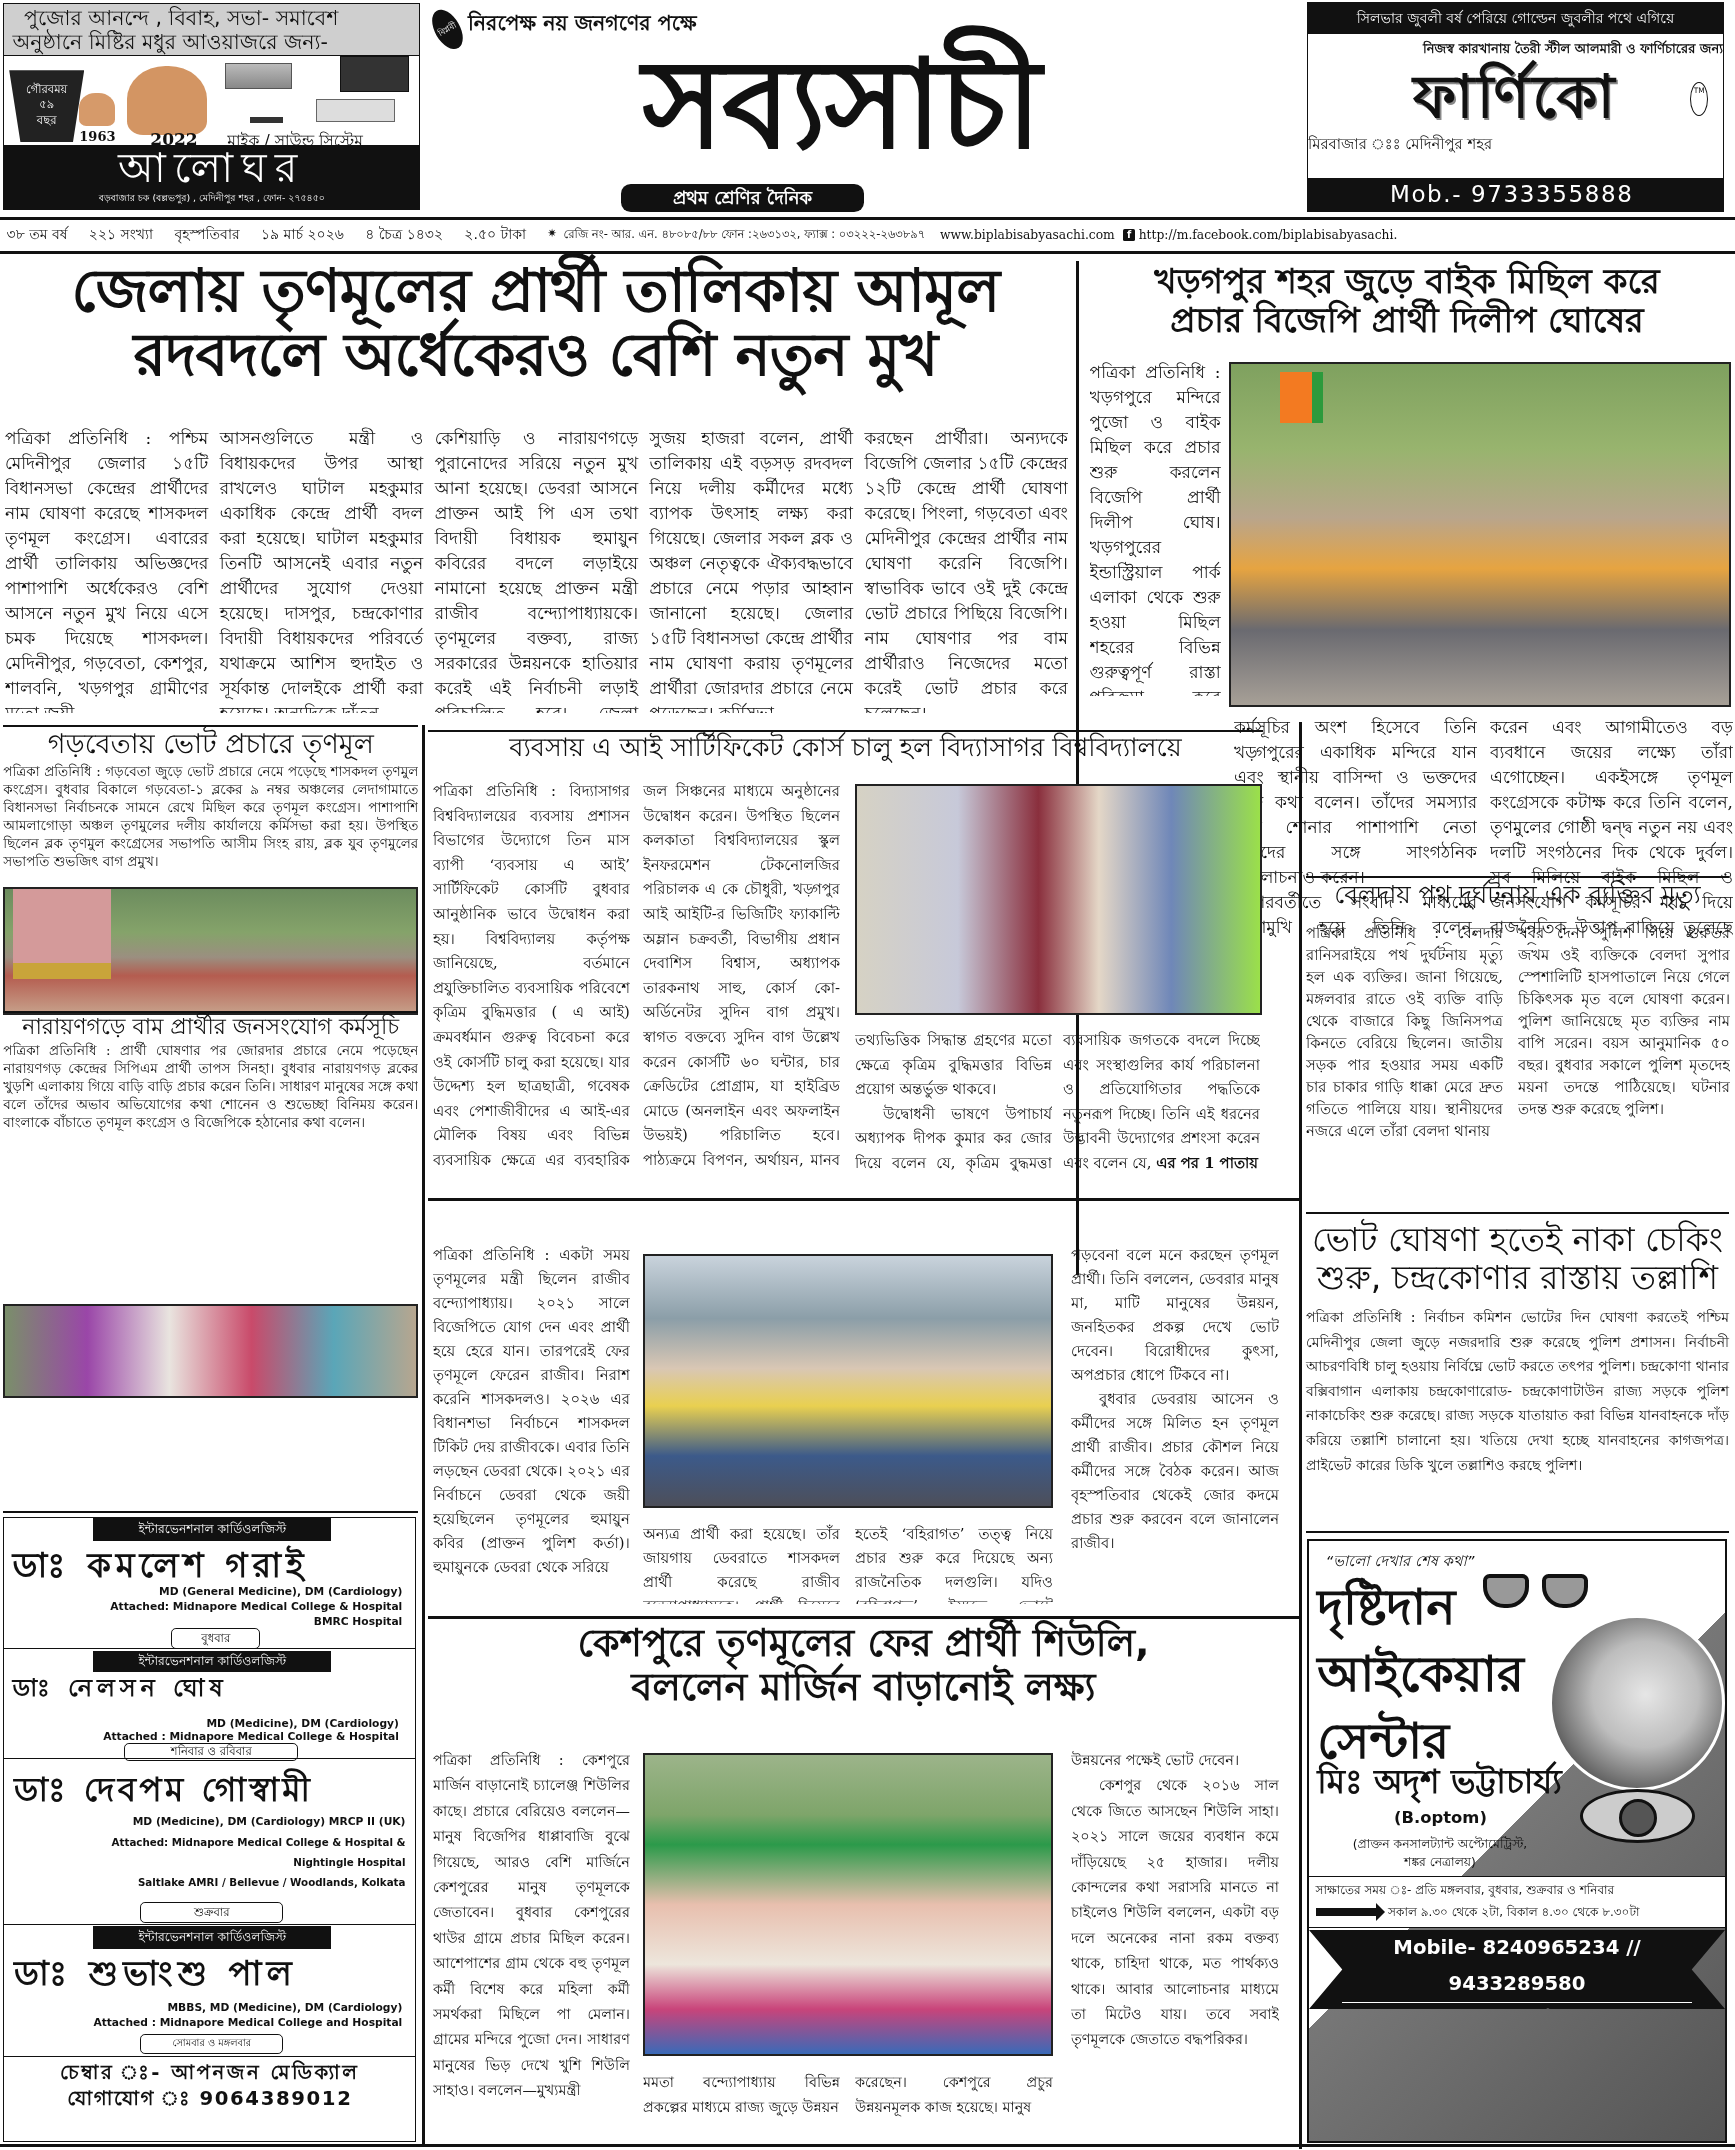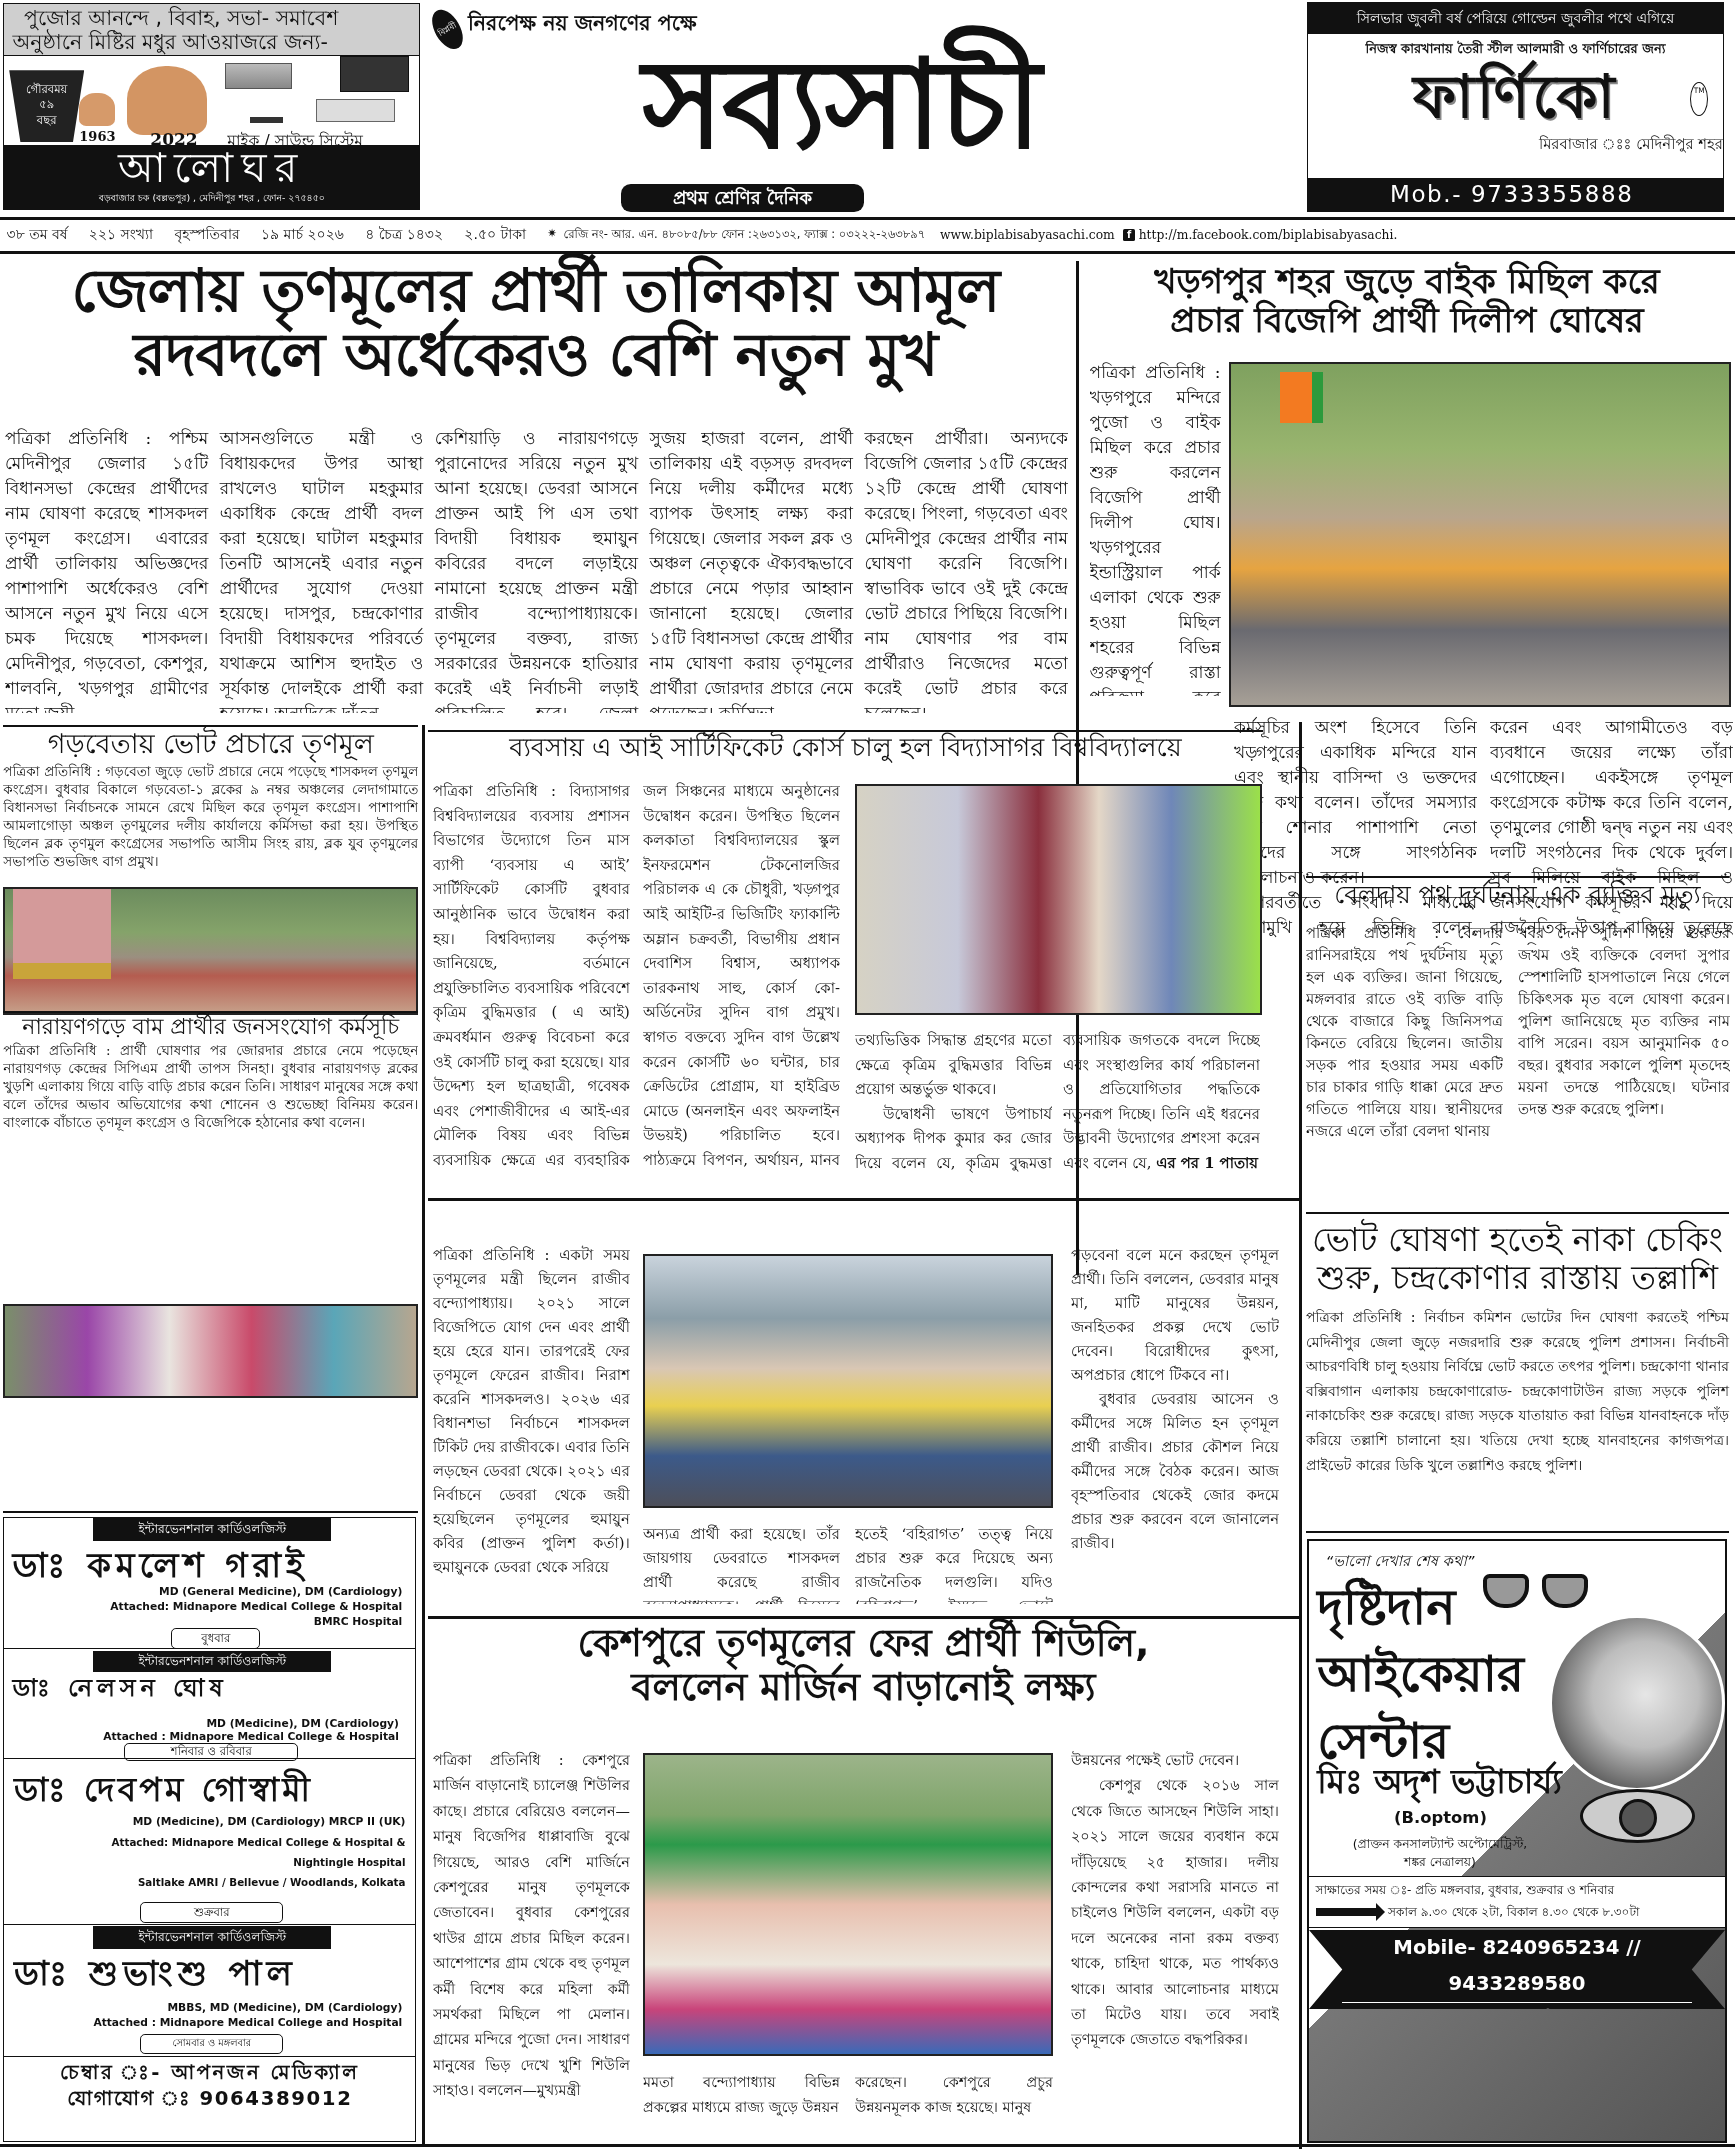--- a/index.html
+++ b/index.html
@@ -45,24 +45,24 @@
 
 <div style="position:absolute;left:427px;top:0;width:869px;height:212px">
   <div style="position:absolute;left:8.2px;top:8.2px;width:24.6px;height:43px;border-radius:50%;background:#111;color:#fff;font-size:8.2px;text-align:center;line-height:43px;transform:rotate(-30deg)">বিপ্লবী</div>
   <div style="position:absolute;left:41px;top:8.2px;font-size:20.5px;font-weight:bold">নিরপেক্ষ নয় জনগণের পক্ষে</div>
   <div style="position:absolute;left:0;top:39px;width:828px;text-align:center;font-size:123px;line-height:131px;font-weight:bold;letter-spacing:-1.6px">সব্যসাচী</div>
   <div style="position:absolute;left:194px;top:184px;width:243px;height:28px;background:#111;color:#fff;border-radius:9.8px;text-align:center;font-size:18px;line-height:28px;font-weight:bold">প্রথম শ্রেণির দৈনিক</div>
 </div>
 
 <div class="ad" style="left:1307px;top:1.6px;width:417px;height:210px;border-width:1.6px">
   <div class="black-band" style="height:31px;font-size:14px;line-height:31px">সিলভার জুবলী বর্ষ পেরিয়ে গোল্ডেন জুবলীর পথে এগিয়ে</div>
-  <div style="text-align:center;font-size:13px;line-height:24.6px;font-weight:bold;margin-top:3.3px">নিজস্ব কারখানায় তৈরী স্টীল আলমারী ও ফার্ণিচারের জন্য</div>
+  <div style="text-align:right;font-size:13px;line-height:24.6px;font-weight:bold;margin-top:3.3px">নিজস্ব কারখানায় তৈরী স্টীল আলমারী ও ফার্ণিচারের জন্য</div>
   <div style="text-align:center;font-size:59px;line-height:71px;font-weight:bold;letter-spacing:3.3px;color:#111;text-shadow:1.6px 1.6px 0 #888">ফার্ণিকো</div>
   <div style="position:absolute;right:14.8px;top:79px;width:18px;height:34px;border:0.8px solid #111;border-radius:50%;font-size:7.4px;text-align:center;line-height:16.4px">TM</div>
-  <div style="text-align:right;font-size:14.8px;line-height:23px">মিরবাজার ঃঃ মেদিনীপুর শহর</div>
+  <div style="text-align:left;font-size:14.8px;line-height:23px">মিরবাজার ঃঃ মেদিনীপুর শহর</div>
   <div class="black-band" style="position:absolute;left:0;bottom:0;width:100%;height:33px;font-size:23px;line-height:33px;text-align:left;padding-left:82px;letter-spacing:1.6px">Mob.- 9733355888</div>
 </div>
 
 <div class="rule" style="left:0;top:217px;width:1736px;height:3.3px"></div>
 <div style="position:absolute;left:0;top:221px;width:1736px;height:28px;display:flex;align-items:center;gap:21.3px;padding-left:6.6px;font-size:14px;white-space:nowrap">
   <span>৩৮ তম বর্ষ</span>
   <span>২২১ সংখ্যা</span>
   <span>বৃহস্পতিবার</span>
   <span>১৯ মার্চ ২০২৬</span>
   <span>৪ চৈত্র ১৪৩২</span>

